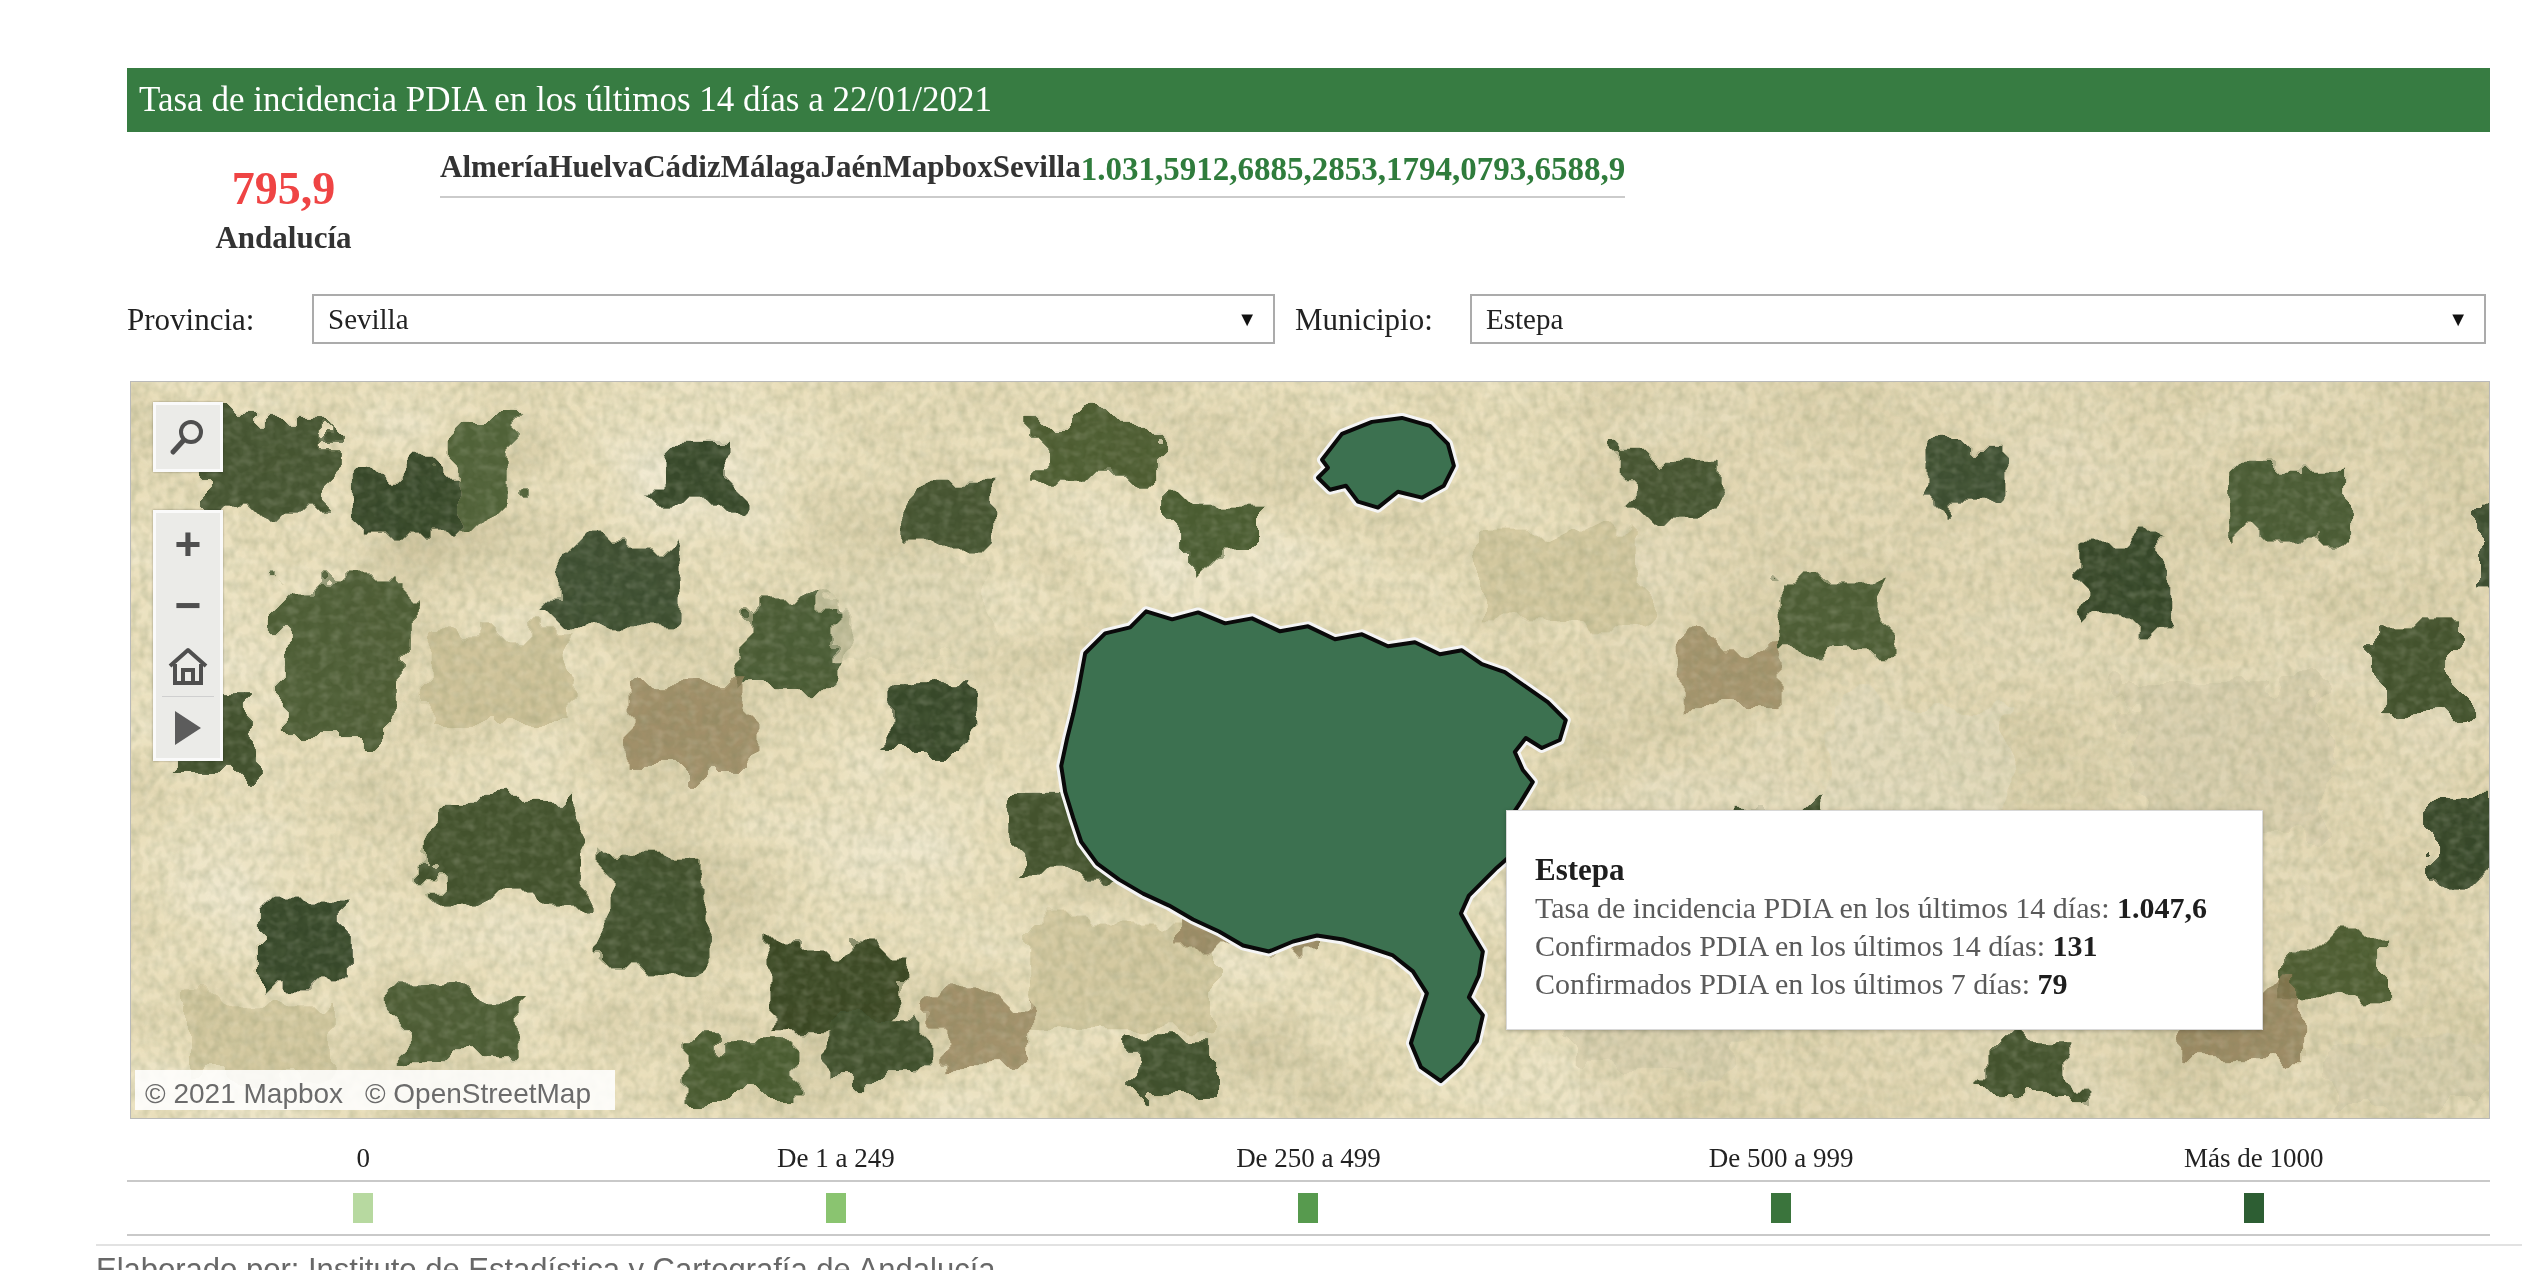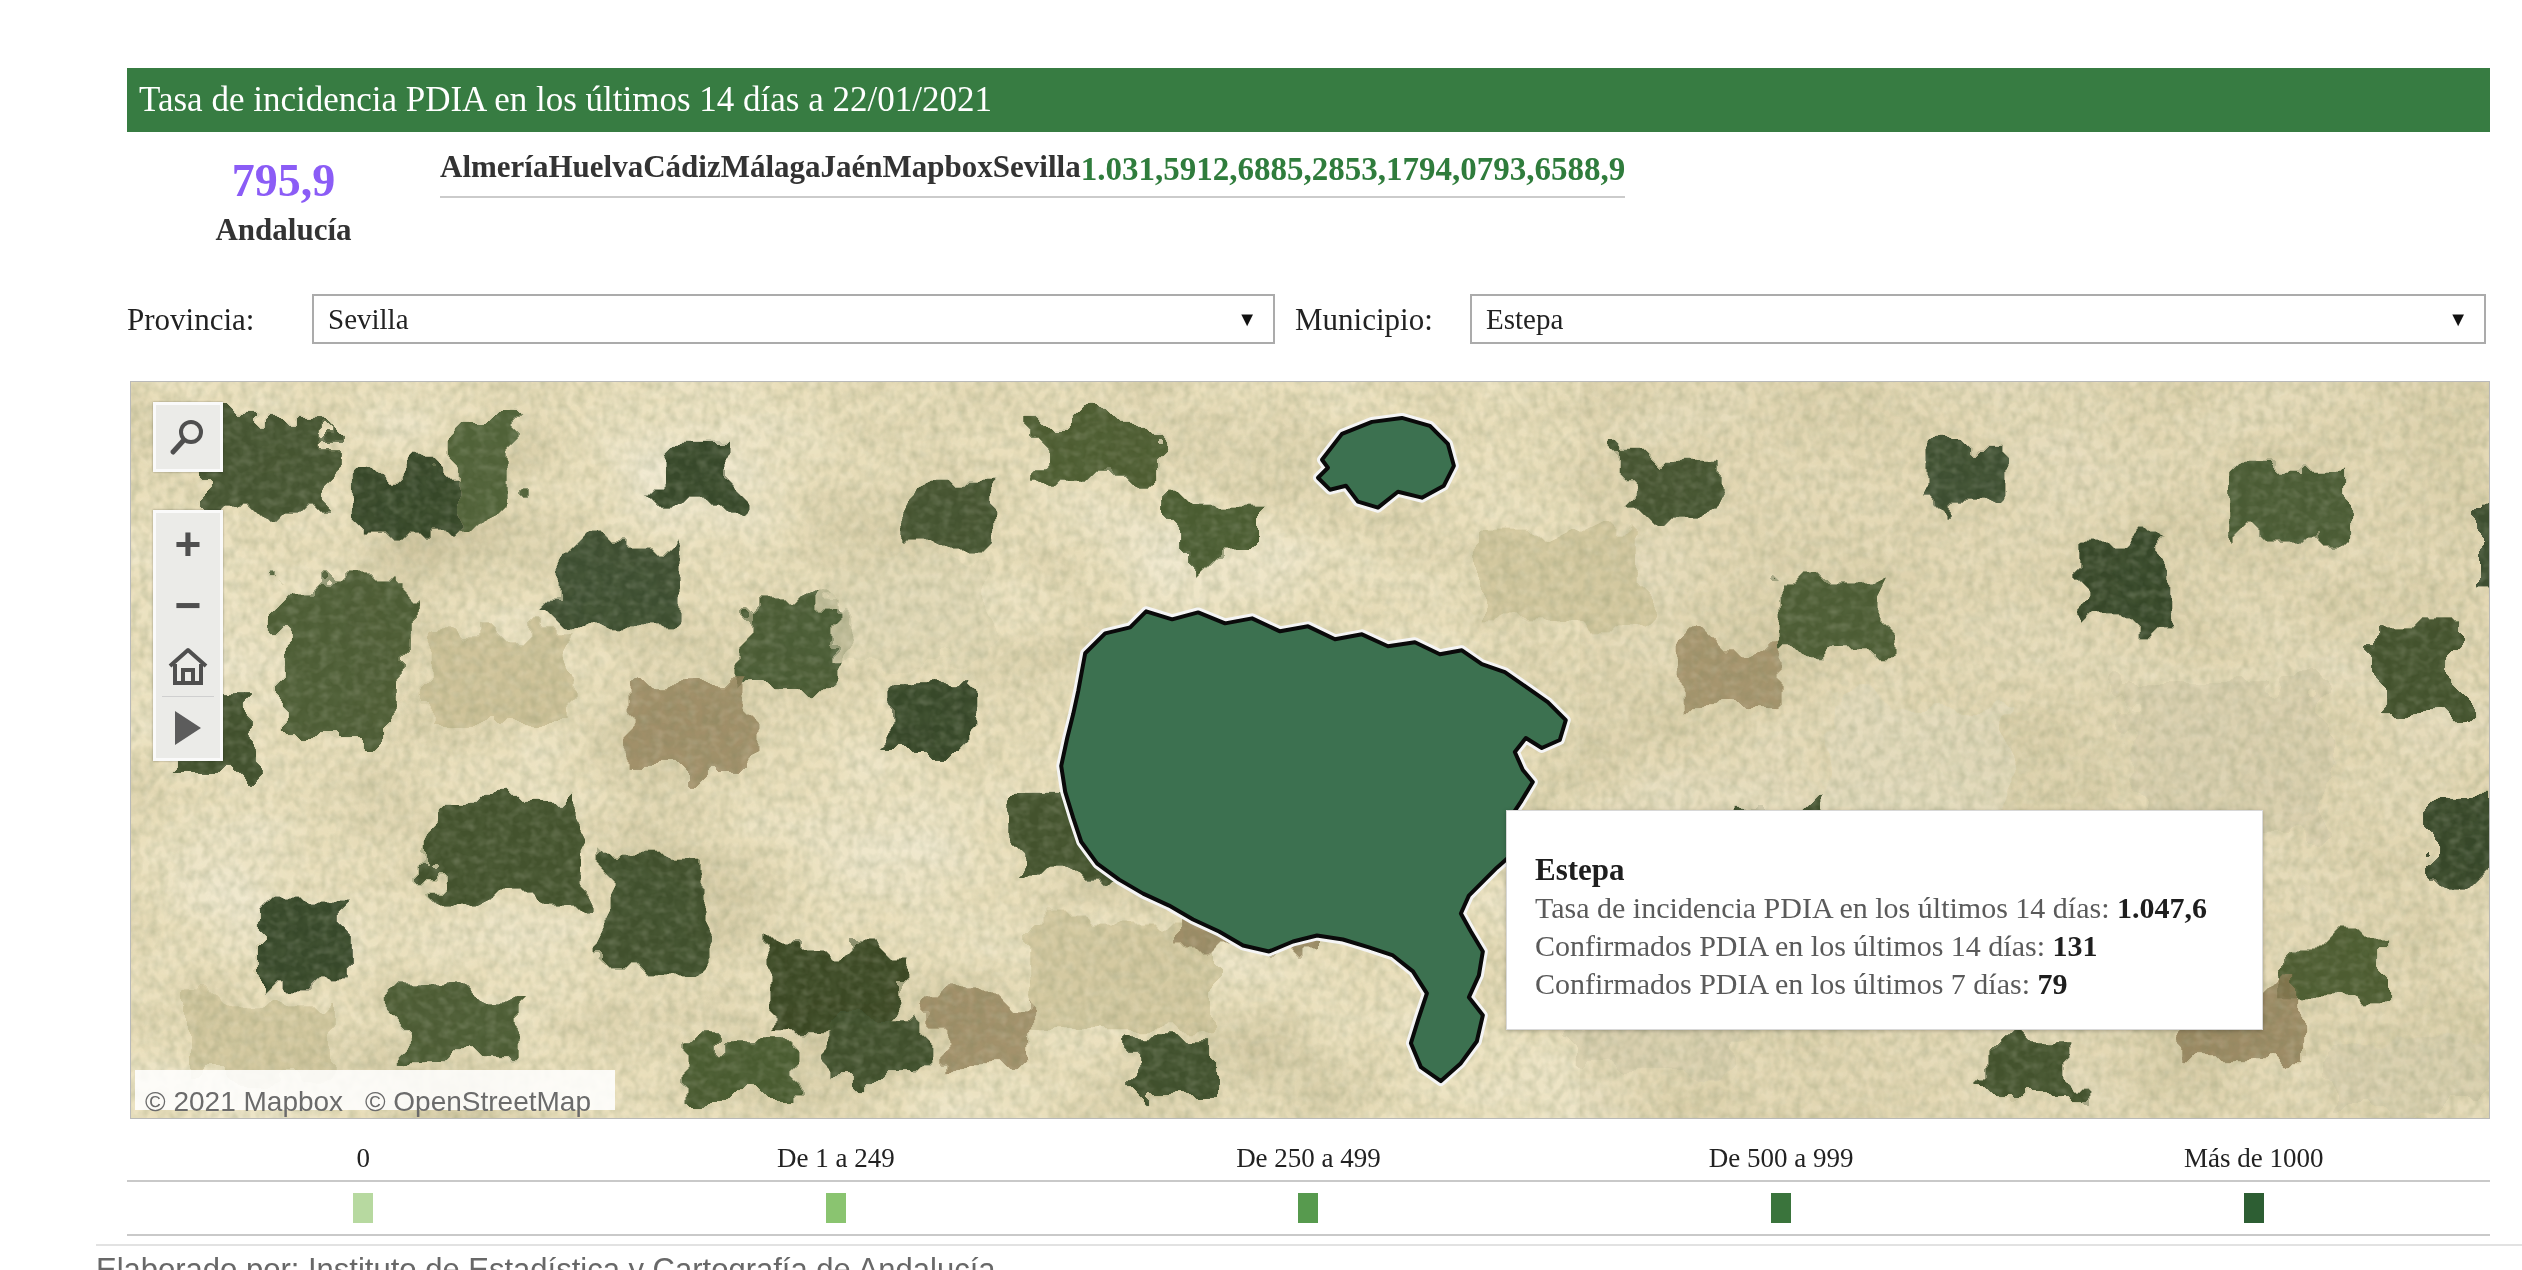--- a/index.html
+++ b/index.html
@@ -11,21 +11,21 @@
   }
   
   .title-bar {
     position: absolute; left: 127px; top: 68px; width: 2363px; height: 64px;
     background: #377c42; color: #fff; font-size: 35px; line-height: 64px;
     padding-left: 12px; white-space: nowrap;
   }
   
   .summary { position: absolute; left: 127px; top: 142px; width: 2363px; height: 118px; display: flex; }
   .region-block { width: 313px; text-align: center; }
-  .region-value { font-size: 46px; font-weight: bold; color: #8b5cf6; line-height: 58px; margin-top: 10px; }
+  .region-value { font-size: 46px; font-weight: bold; color: #ef4444; line-height: 58px; margin-top: 18px; }
   .region-name  { font-size: 31px; font-weight: bold; color: #333; line-height: 40px; }
   .prov-table { flex: 1; display: flex; flex-direction: row; }
   .row-names  { display: flex; border-bottom: 2px solid #cbcbcb; height: 56px; }
   .row-values { display: flex; border-bottom: 2px solid #cbcbcb; height: 56px; }
   .prov-cell { flex: 1; text-align: center; }
   .prov-name  { font-size: 31px; font-weight: bold; color: #333; line-height: 50px; }
   .prov-value { font-size: 33px; font-weight: bold; color: #2f7c3c; line-height: 54px; }
   
   .filter-label { position: absolute; top: 302px; font-size: 31px; color: #222; }
   .lbl-provincia { left: 127px; }
@@ -66,21 +66,21 @@
   .tooltip {
     position: absolute; left: 1375px; top: 428px; width: 757px; height: 220px;
     background: #fff; border: 1px solid #d8d8d8; box-shadow: 0 1px 4px rgba(0,0,0,.25);
     padding: 40px 28px 0 28px;
   }
   .tooltip-title { font-size: 31px; font-weight: bold; color: #1e1e1e; line-height: 38px; }
   .tooltip-row { font-size: 30px; color: #5a5a5a; line-height: 38px; white-space: nowrap; }
   .tooltip-row b { color: #1e1e1e; }
   .attribution {
     position: absolute; left: 4px; bottom: 8px; height: 40px;
-    background: rgba(255,255,255,.88); padding: 12px 10px;
+    background: rgba(255,255,255,.88); padding: 4px 10px;
     font-family: "Liberation Sans", "DejaVu Sans", sans-serif;
     font-size: 28px; line-height: 40px; color: #6b6b6b; white-space: nowrap;
   }
   .attribution span { margin-right: 14px; }
   
   .legend { position: absolute; left: 127px; top: 1140px; width: 2363px; }
   .legend-labels { display: flex; height: 40px; }
   .legend-label { flex: 1; text-align: center; font-size: 27px; color: #222; line-height: 36px; }
   .legend-swatches { display: flex; height: 56px; border-top: 2px solid #c9c9c9; border-bottom: 2px solid #c9c9c9; }
   .legend-cell { flex: 1; display: flex; align-items: center; justify-content: center; }

